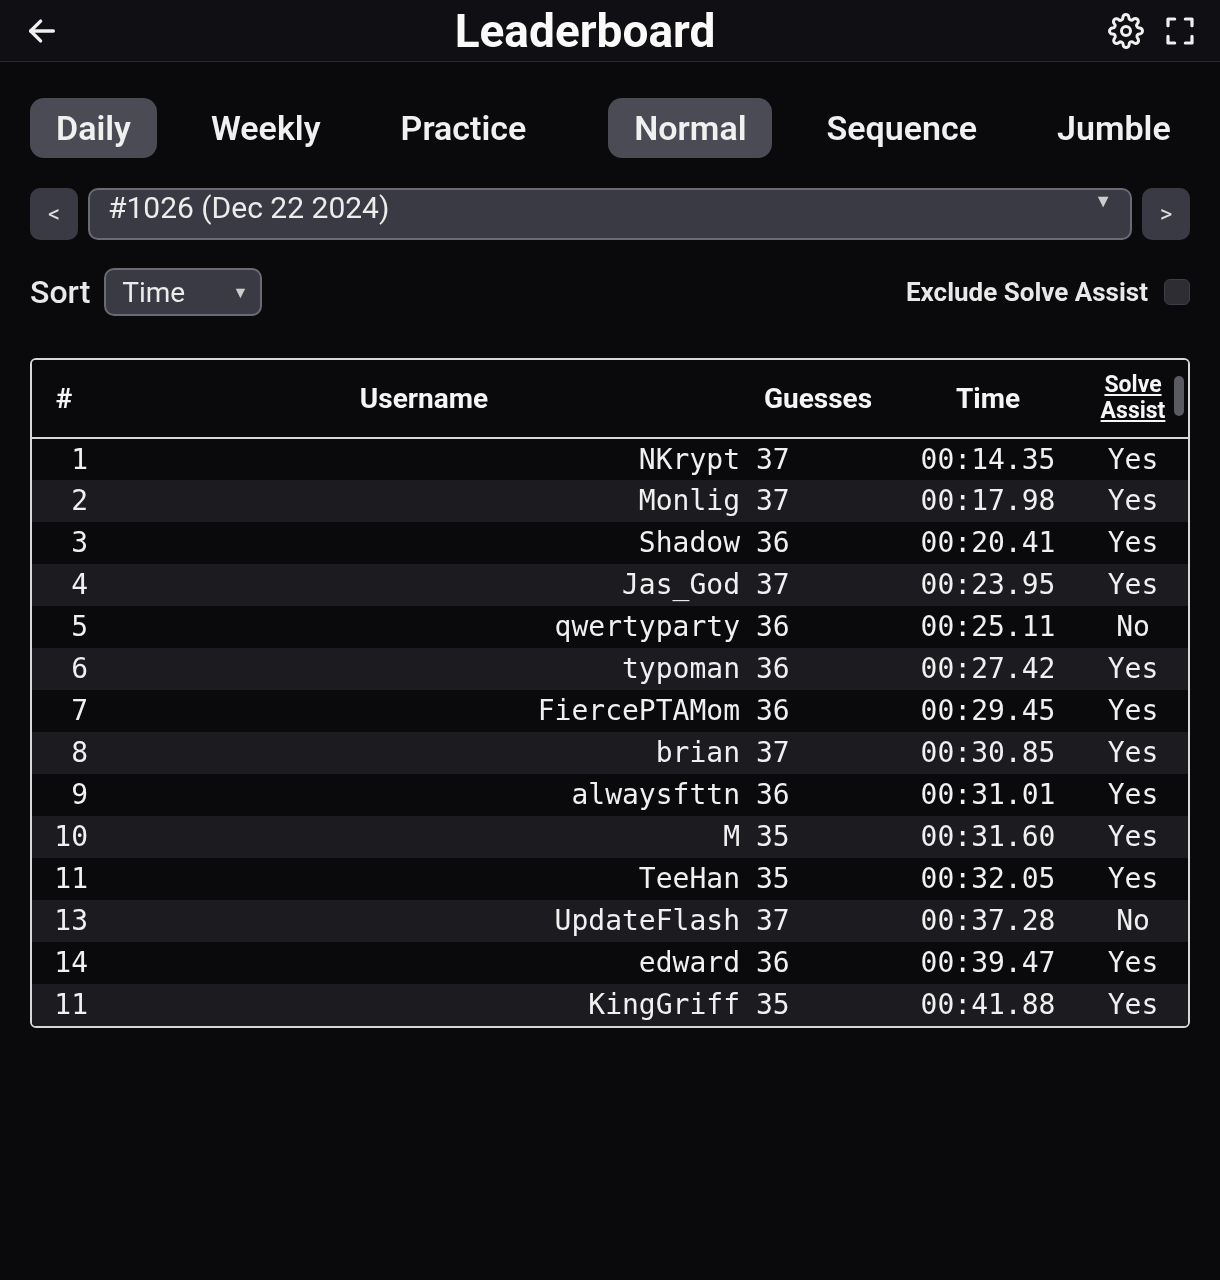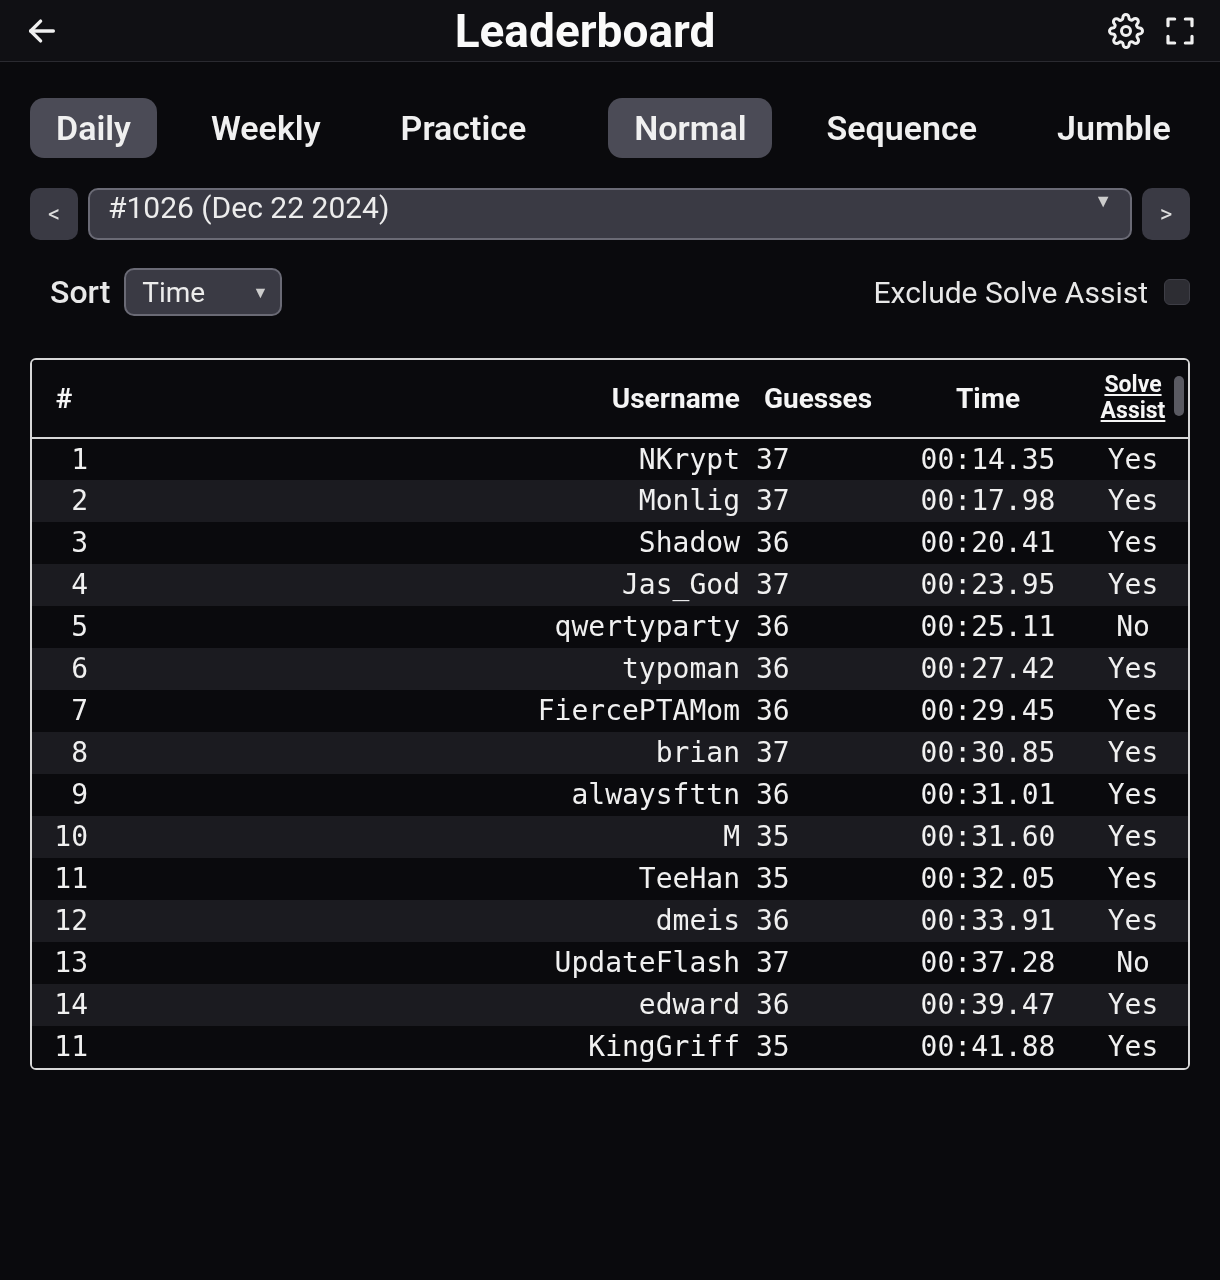--- a/index.html
+++ b/index.html
@@ -99,21 +99,20 @@
     cursor: pointer;
   }
   .puzzle-select .chev { font-size: 18px; color: #ccc; }
 
   
   .sort-row {
     display: flex;
     align-items: center;
     justify-content: space-between;
     margin-bottom: 42px;
-    margin-left: 20px;
   }
   .sort-left {
     display: flex;
     align-items: center;
     gap: 14px;
   }
   .sort-label {
     font-size: 32px;
     font-weight: 500;
   }
@@ -132,22 +131,22 @@
   }
   .sort-select .chev {
     position: absolute; right: 12px; font-size: 16px; color: #ccc;
   }
   .exclude-right {
     display: flex;
     align-items: center;
     gap: 16px;
   }
   .exclude-label {
-    font-size: 30px;
-    font-weight: 400;
+    font-size: 26px;
+    font-weight: 700;
   }
   .checkbox {
     width: 26px; height: 26px;
     border-radius: 6px;
     background: #2d2d33;
     border: 1px solid #3e3e46;
     cursor: pointer;
   }
 
   
@@ -190,21 +189,21 @@
   tbody tr:nth-child(odd) { background: #0a0a0d; }
   tbody tr:nth-child(even) { background: #1b1b20; }
 
   .col-rank { width: 70px; text-align: right; padding-right: 14px; }
   .col-user { text-align: right; padding-left: 6px; }
   .col-guesses { width: 150px; text-align: left; padding-right: 18px; }
   .col-time { width: 180px; text-align: center; }
   .col-assist { width: 110px; text-align: center; }
 
   thead .col-rank { text-align: center; }
-  thead .col-user { text-align: right; }
+  thead .col-user { text-align: center; }
   thead .col-guesses { text-align: center; }
 </style>
 </head>
 <body>
 
 <div class="header">
   <div class="back-btn">
     <svg width="34" height="34" viewBox="0 0 24 24" fill="none" stroke="#f0f0f0" stroke-width="2.4" stroke-linecap="round" stroke-linejoin="round">
       <line x1="20" y1="12" x2="4" y2="12"></line>
       <polyline points="11 5 4 12 11 19"></polyline>
@@ -348,27 +347,20 @@
     <td class="col-assist">Yes</td>
   </tr>
           <tr>
     <td class="col-rank">11</td>
     <td class="col-user">TeeHan</td>
     <td class="col-guesses">35</td>
     <td class="col-time">00:32.05</td>
     <td class="col-assist">Yes</td>
   </tr>
           <tr>
-    <td class="col-rank">12</td>
-    <td class="col-user">dmeis</td>
-    <td class="col-guesses">36</td>
-    <td class="col-time">00:33.91</td>
-    <td class="col-assist">Yes</td>
-  </tr>
-          <tr>
     <td class="col-rank">13</td>
     <td class="col-user">UpdateFlash</td>
     <td class="col-guesses">37</td>
     <td class="col-time">00:37.28</td>
     <td class="col-assist">No</td>
   </tr>
           <tr>
     <td class="col-rank">14</td>
     <td class="col-user">edward</td>
     <td class="col-guesses">36</td>

